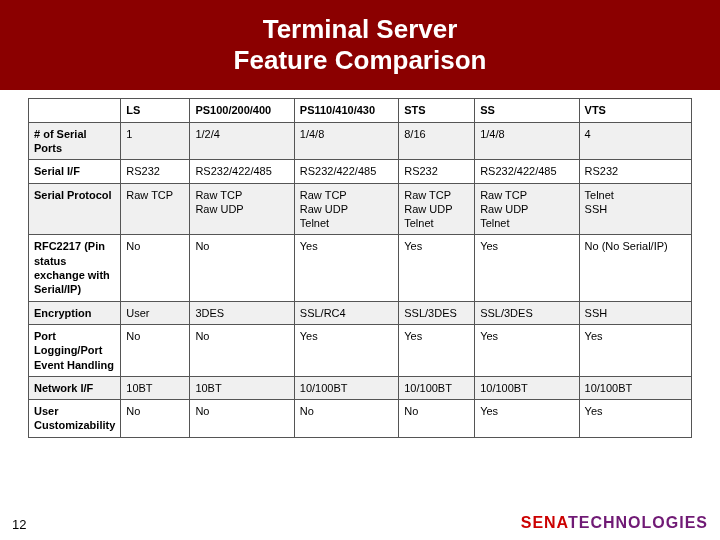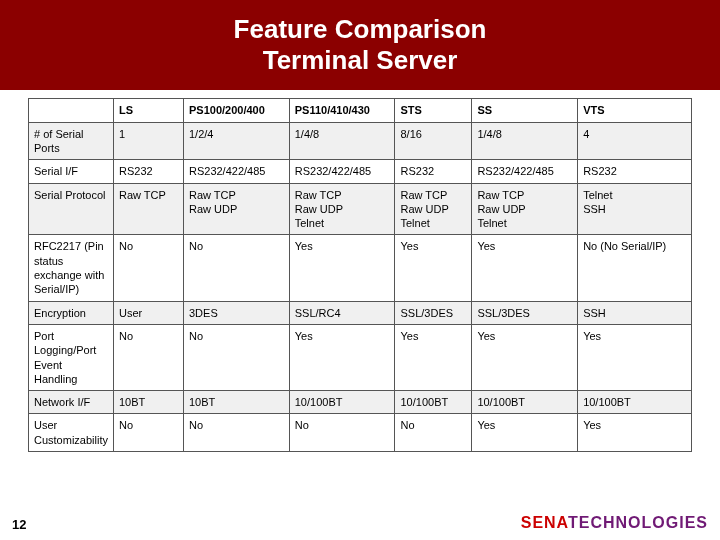--- a/index.html
+++ b/index.html
@@ -48,30 +48,30 @@
 
     tbody tr:nth-child(odd) {
       background: #f0f0f0;
     }
 
     tbody tr:nth-child(even) {
       background: #fff;
     }
 
     td:first-child {
-      font-weight: normal;
+      font-weight: bold;
       width: 85px;
     }
 
     .footer {
       position: absolute;
       bottom: 8px;
       left: 12px;
       font-size: 13px;
-      font-weight: bold;
+      font-weight: normal;
       color: #000;
     }
 
     .logo {
       position: absolute;
       bottom: 8px;
       right: 12px;
       font-size: 16px;
       font-weight: bold;
       color: #cc0000;
@@ -79,22 +79,22 @@
     }
 
     .logo span {
       color: #000;
     }
   </style>
 </head>
 <body>
 
 <div class="header">
+  <div>Terminal Server</div>
   <div>Feature Comparison</div>
-  <div>Terminal Server</div>
 </div>
 
 <div class="table-wrapper">
   <table>
     <thead>
       <tr>
         <th></th>
         <th>LS</th>
         <th>PS100/200/400</th>
         <th>PS110/410/430</th>

